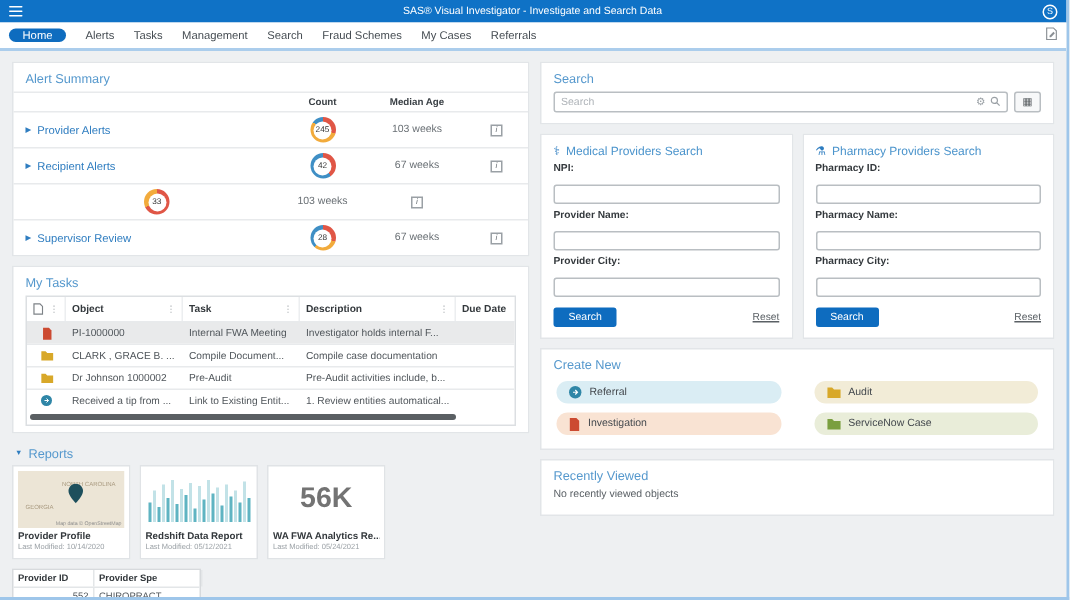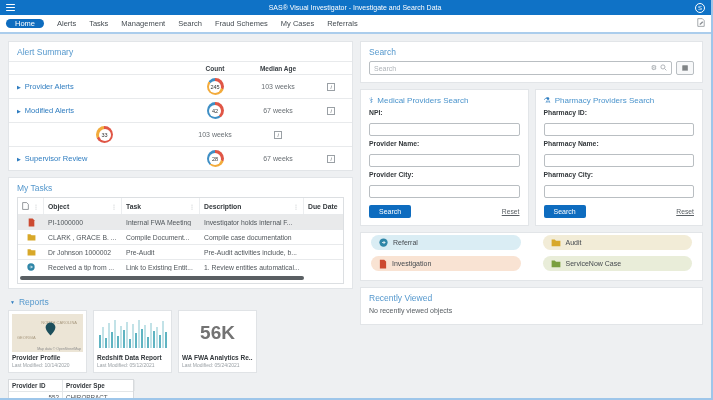--- a/index.html
+++ b/index.html
@@ -172,21 +172,21 @@
             </span>
           <span class="donut" style="background: conic-gradient(rgb(224, 86, 70) 0%, rgb(224, 86, 70) 30%, rgb(242, 171, 60) 30%, rgb(242, 171, 60) 85%, rgb(63, 143, 197) 85%, rgb(63, 143, 197) 100%);">
             <span class="donut-v">245</span>
             </span>
           <span class="as-age">103 weeks</span>
           <span class="info-ic">i</span>
         </div>
         <div class="as-row">
           <span class="as-labelwrap">
               <span class="caret">▶</span>
-            <span class="as-label">Modified Alerts</span>
+            <span class="as-label">Recipient Alerts</span>
             </span>
           <span class="donut" style="background: conic-gradient(rgb(224, 86, 70) 0%, rgb(224, 86, 70) 40%, rgb(63, 143, 197) 40%, rgb(63, 143, 197) 100%);">
             <span class="donut-v">42</span>
             </span>
           <span class="as-age">67 weeks</span>
           <span class="info-ic">i</span>
         </div>
         <div class="as-row">
           <span class="donut" style="background: conic-gradient(rgb(224, 86, 70) 0%, rgb(224, 86, 70) 68%, rgb(242, 171, 60) 68%, rgb(242, 171, 60) 100%);">
             <span class="donut-v">33</span>
@@ -407,20 +407,21 @@
           <div class="f-label">Pharmacy City:</div>
           <input class="f-input" type="text" style="">
           <div class="form-foot">
             <button class="btn-primary">Search</button>
             <span class="reset-link">Reset</span>
           </div>
         </section>
       </div>
 
       <section class="panel">
+        <div class="panel-title">Create New</div>
         <div class="pills">
           <div class="pill" style="background:#daedf4">
             <svg width="9" height="9" viewBox="0 0 12 12">
                 <circle cx="6" cy="6" r="5.5" fill="#2f86a7"></circle>
                 <path d="M4 6h4M6 4l2 2-2 2" stroke="#fff" stroke-width="1" fill="none"></path>
               </svg>
             <span>Referral</span>
           </div>
           <div class="pill" style="background:#f2ecd7">
             <svg width="10" height="9" viewBox="0 0 16 14">

